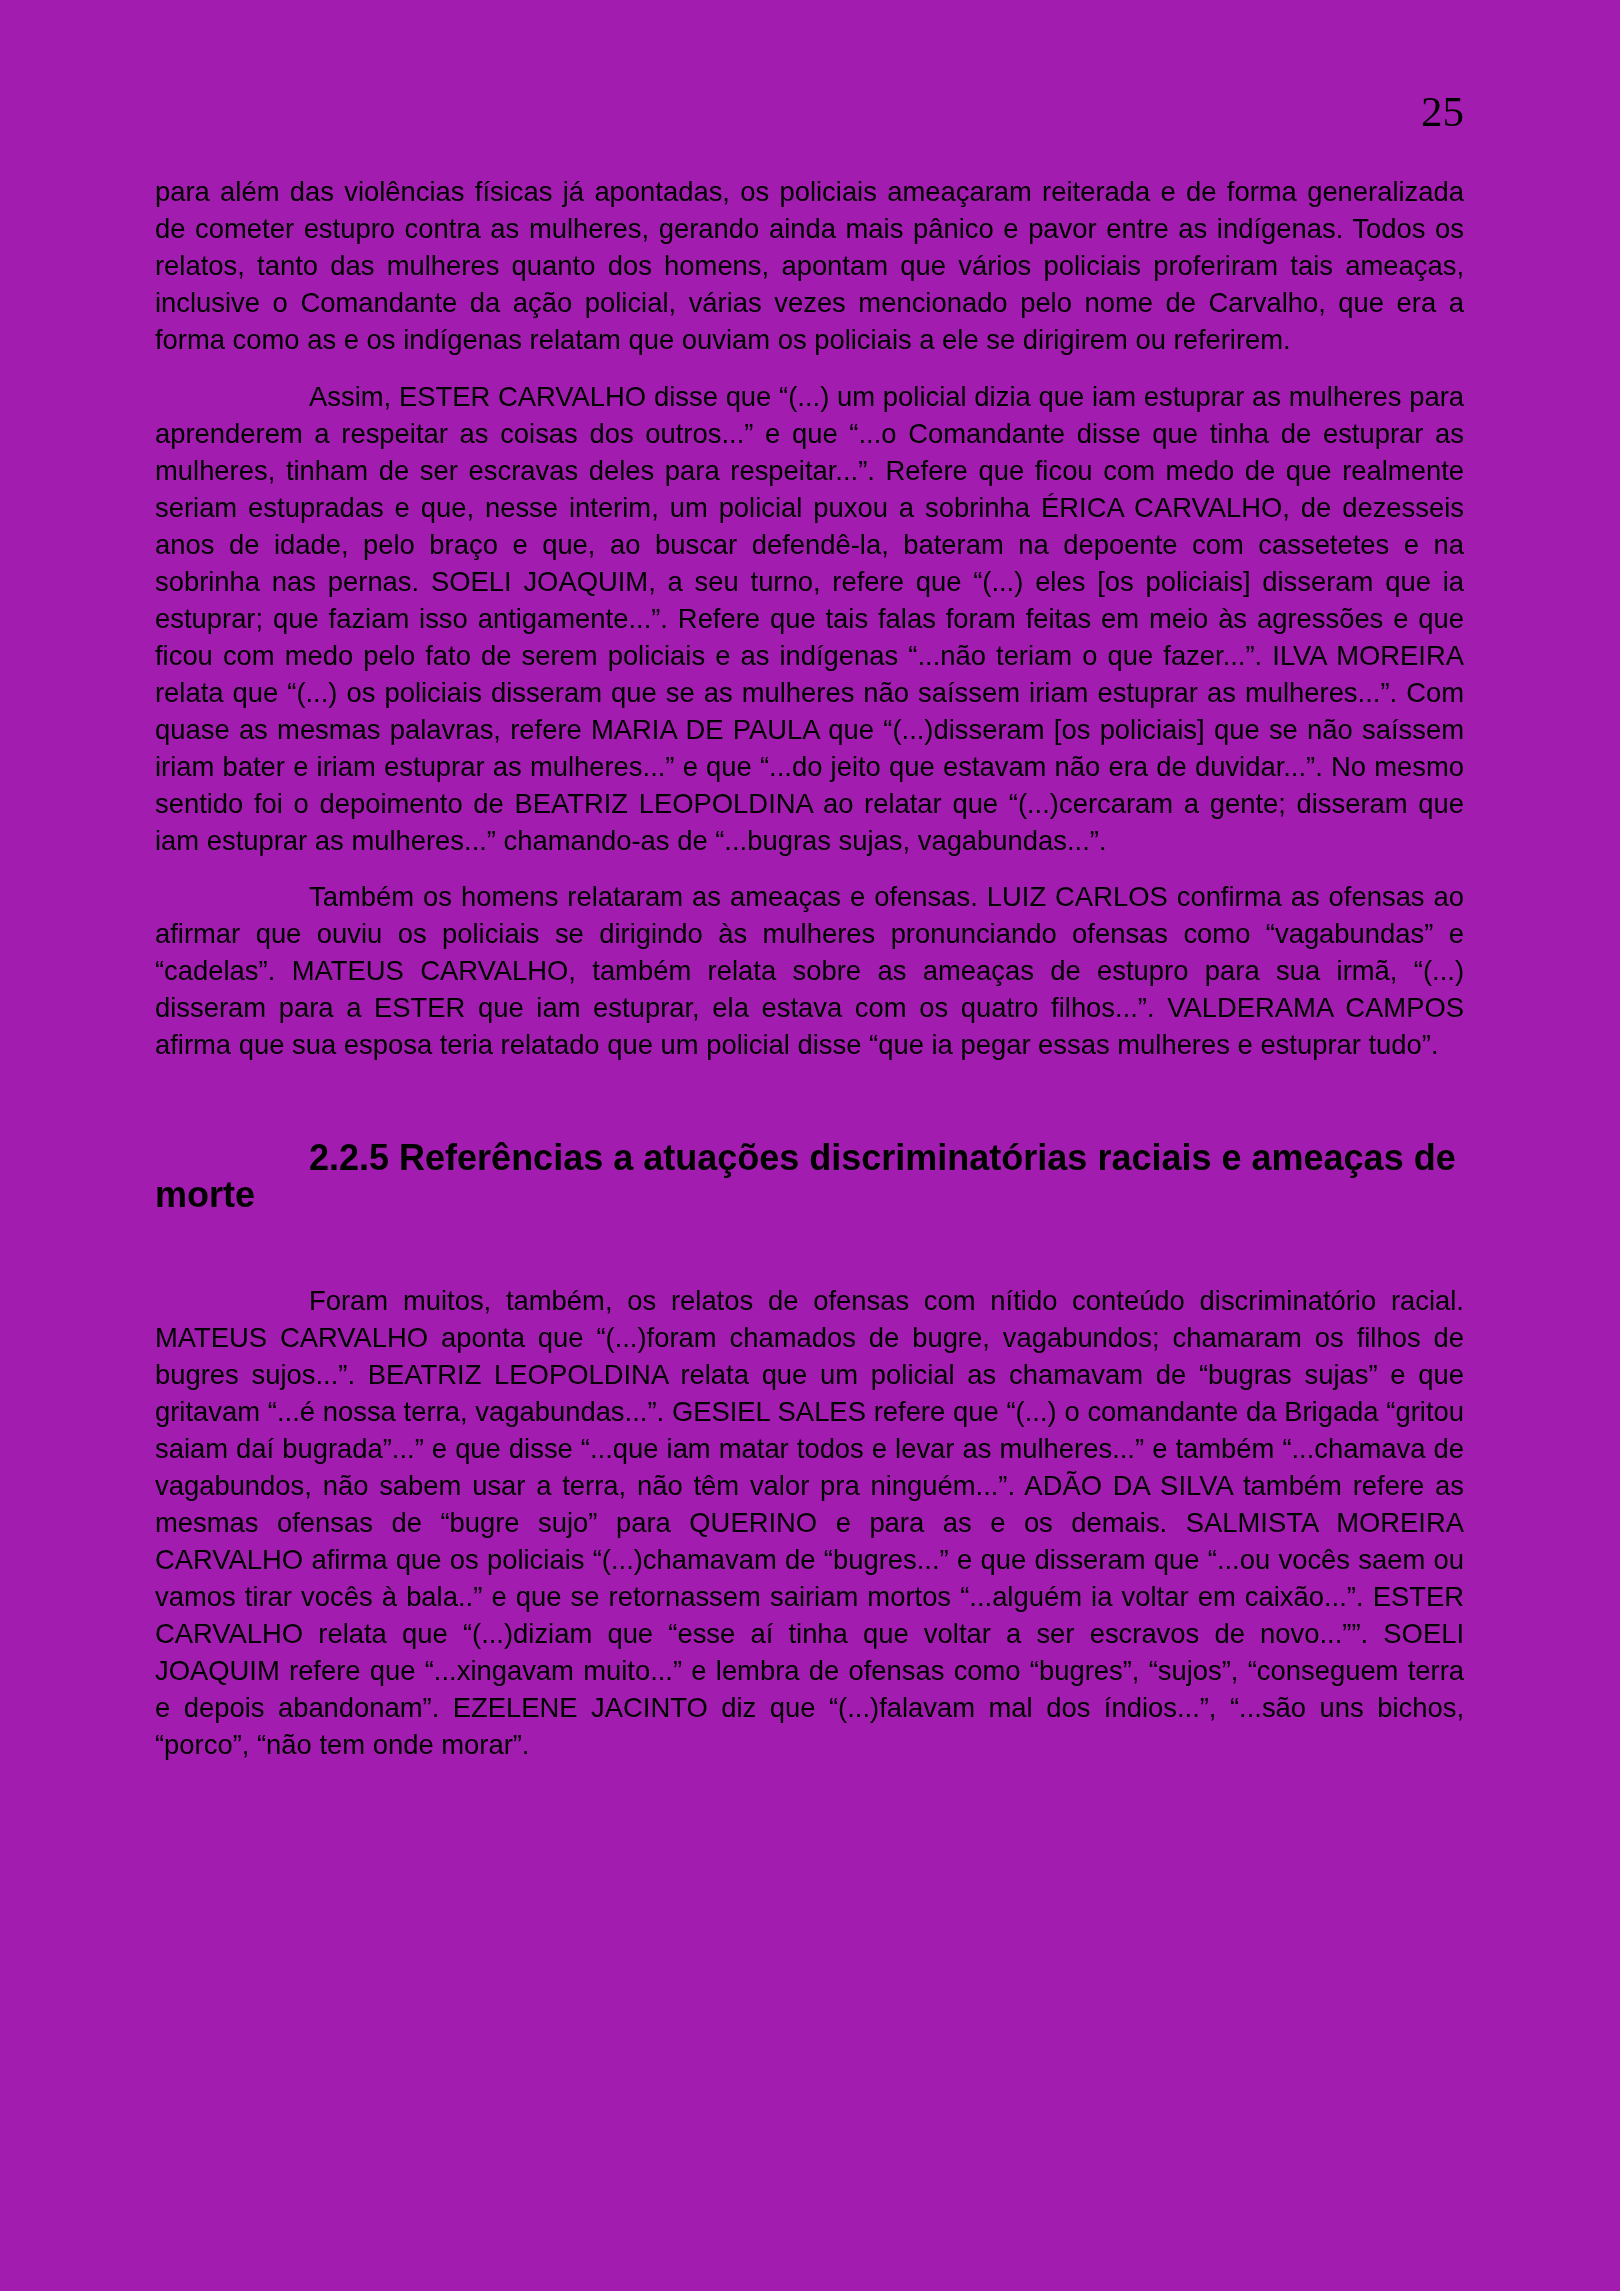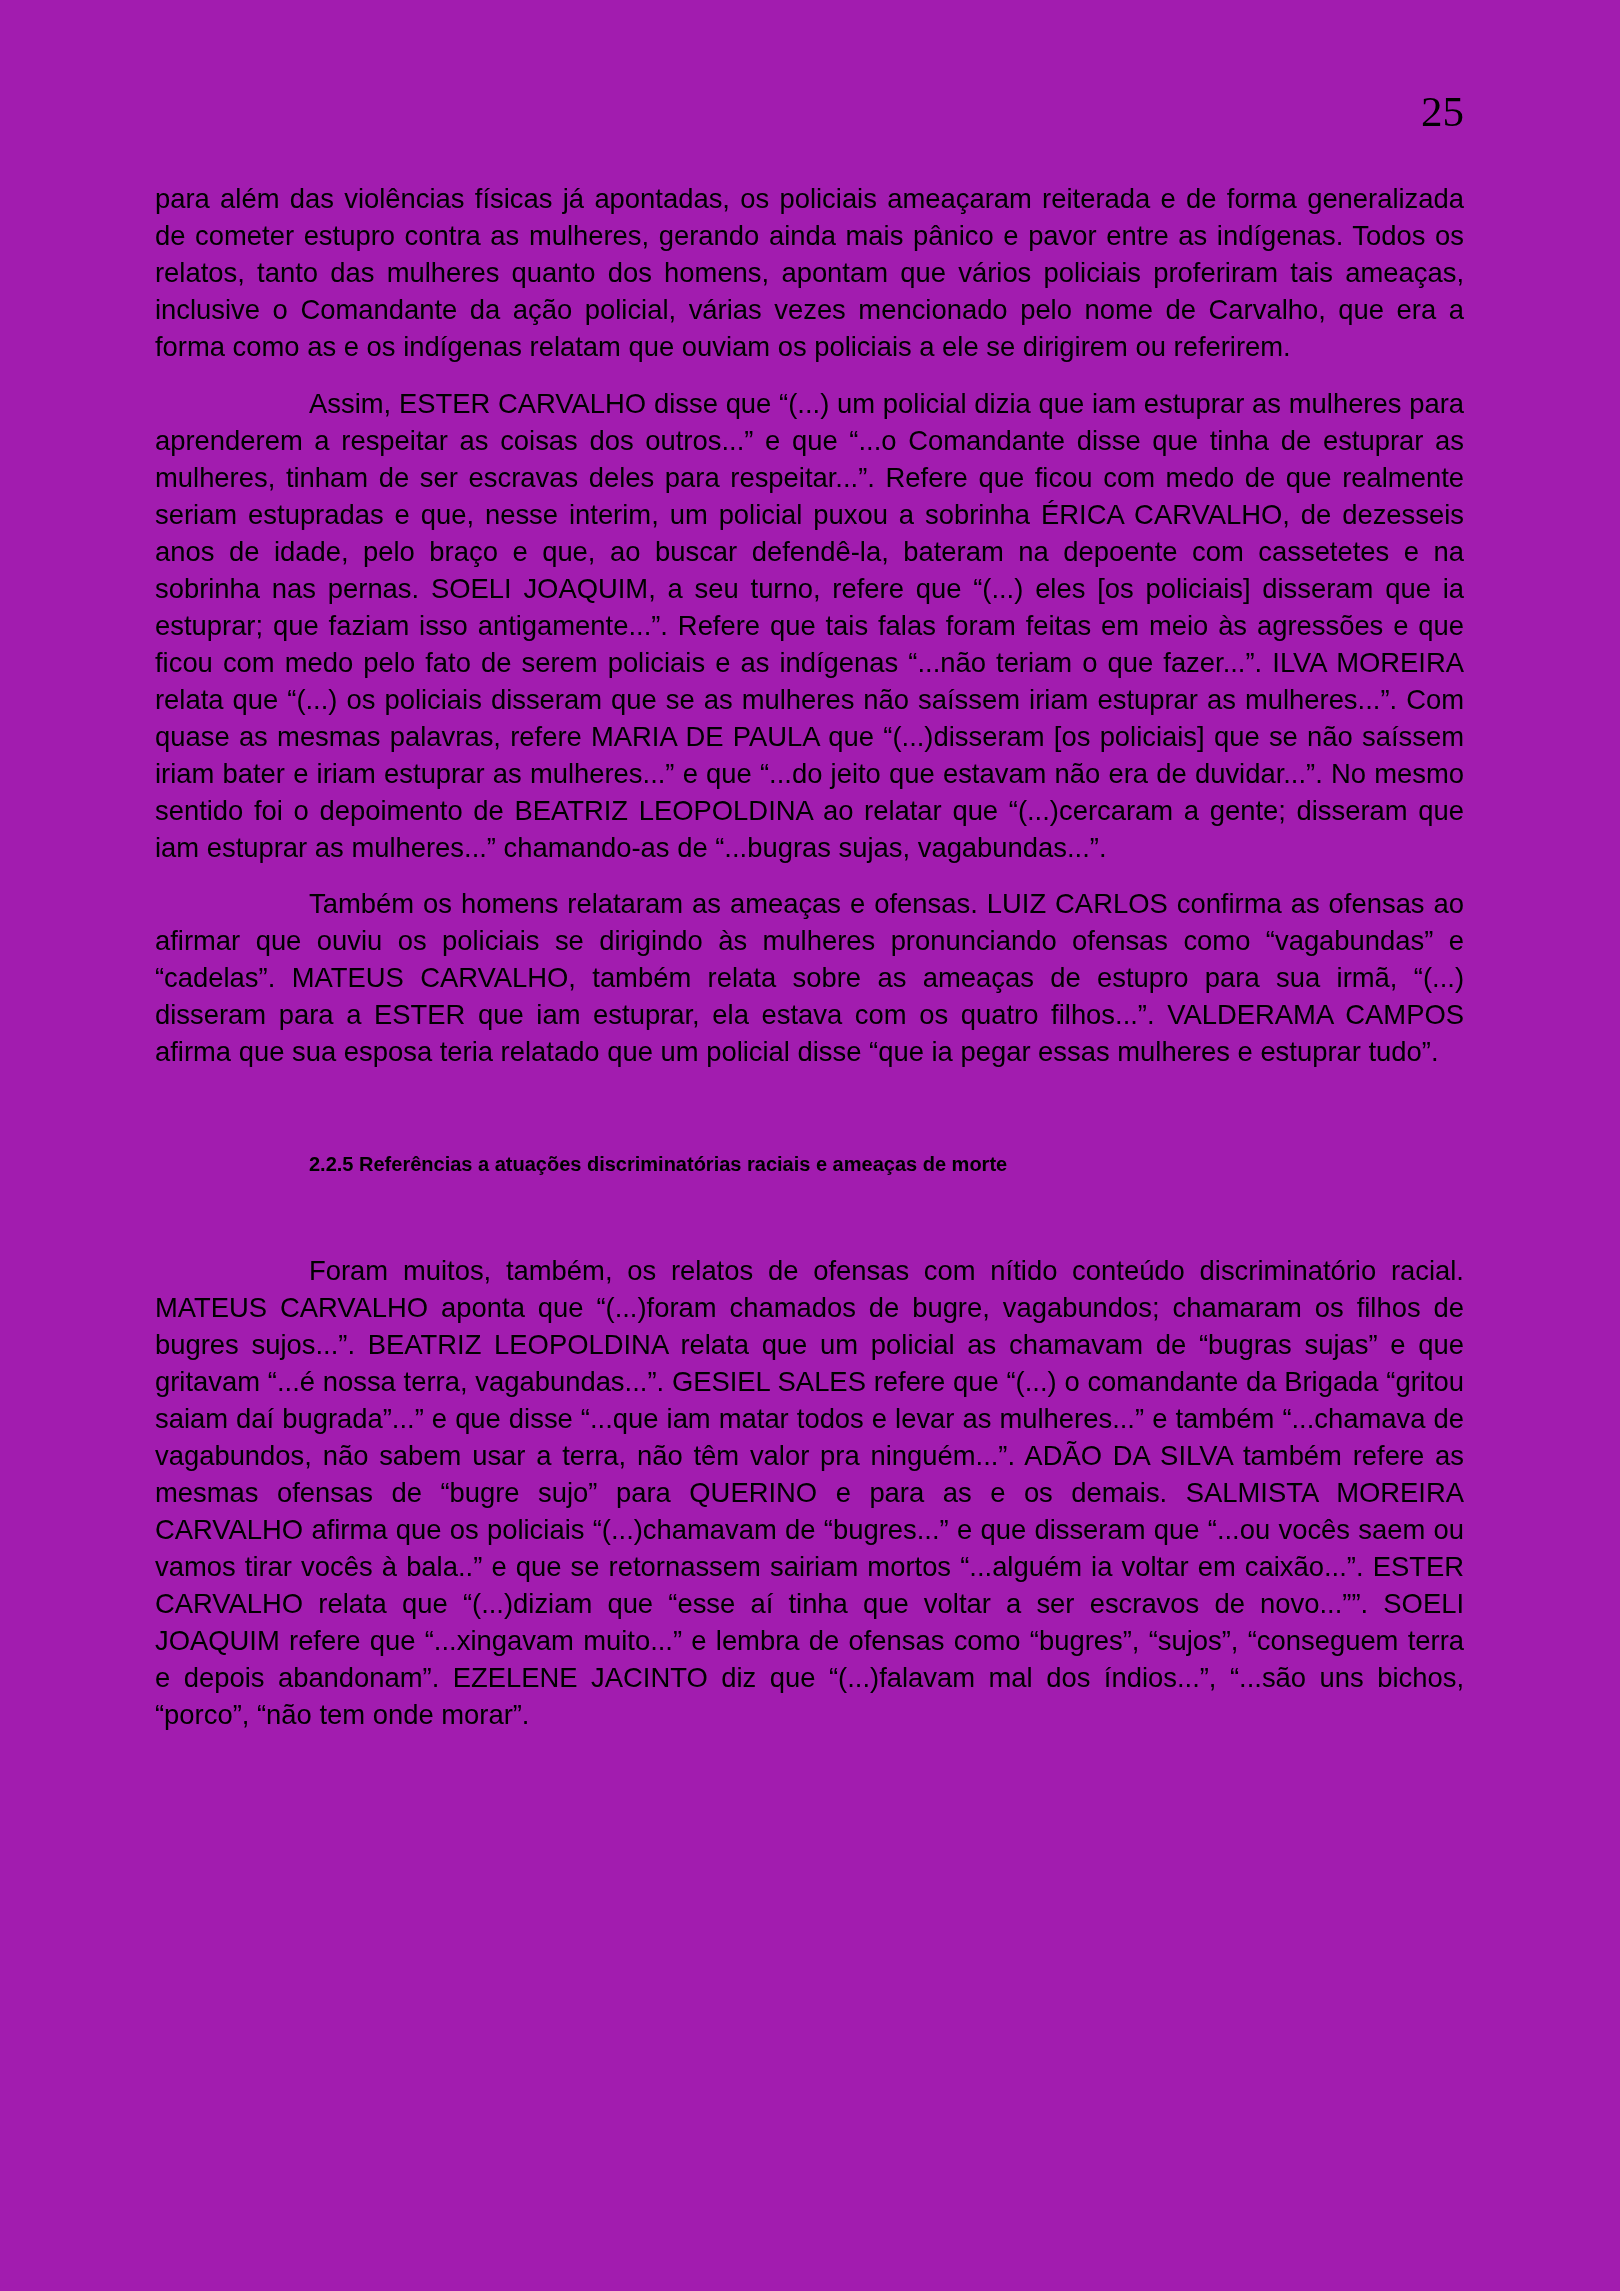--- a/index.html
+++ b/index.html
@@ -21,40 +21,40 @@
     top: 90px;
     right: 156px;
     font-family: "Liberation Serif", "DejaVu Serif", serif;
     font-size: 43px;
     line-height: 43px;
     color: #000000;
   }
   .content {
     position: absolute;
     left: 155px;
-    top: 180px;
+    top: 173px;
     width: 1309px;
     font-size: 27.4px;
     line-height: 37px;
     text-align: justify;
     color: #000000;
   }
   .para {
     margin: 0;
     text-align: justify;
   }
   .para.indent {
     text-indent: 154px;
   }
   .para + .para {
     margin-top: 19.6px;
   }
   .heading {
     margin: 76px 0 69px 0;
-    font-size: 20px;
+    font-size: 36px;
     line-height: 37px;
     font-weight: bold;
     text-align: left;
     text-indent: 154px;
   }
 </style>
 </head>
 <body>
 
 <div class="page">

